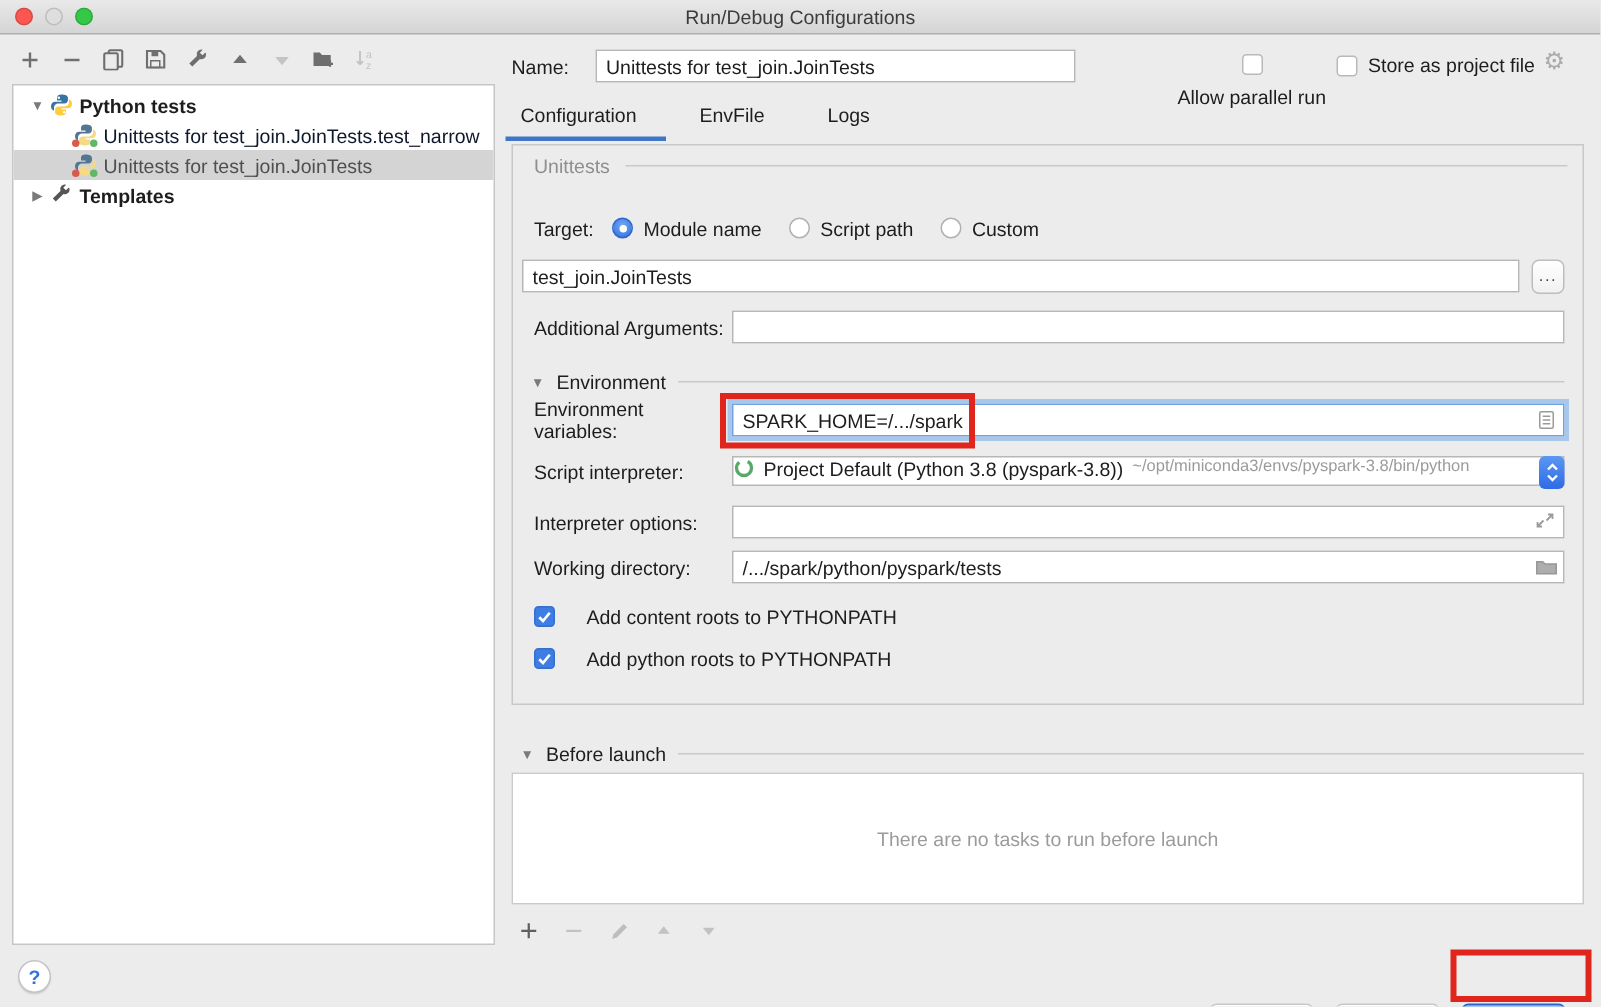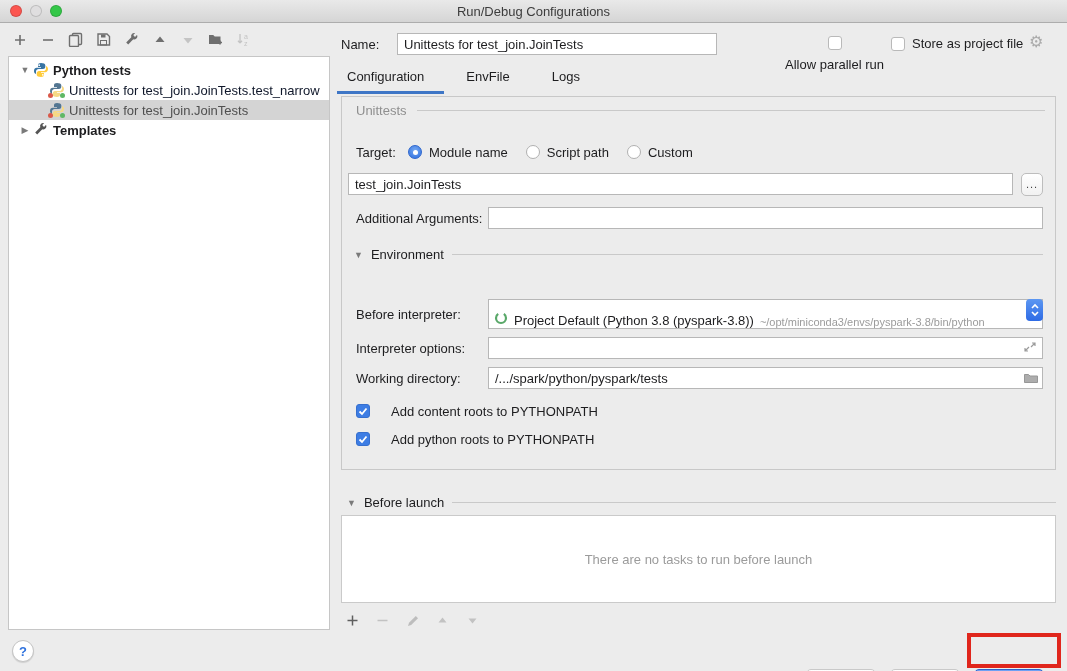--- a/index.html
+++ b/index.html
@@ -65,22 +65,22 @@
     display:flex;align-items:center;justify-content:center;}
   .radio.on i{width:5px;height:5px;border-radius:50%;background:#fff;}
   .sec-header{position:absolute;left:12px;right:12px;display:flex;align-items:center;gap:8px;}
   .sec-header .tri{color:#7A7A7A;font-size:9px;}
   .browse-btn{width:22px;height:23px;margin-left:8px;border:1px solid #BDBDBD;border-radius:5px;
     background:linear-gradient(#FFFFFF,#F1F1F1);font-size:11px;color:#444;display:flex;align-items:center;
     justify-content:center;letter-spacing:1px;flex:none;}
   .env-input{border:1px solid #6FA3E3;box-shadow:0 0 0 3px rgba(125,175,235,.6);padding-right:24px;}
   .annot{position:absolute;border:4px solid #E0261C;z-index:6;pointer-events:none;}
   .annot.env{left:-8px;top:-7px;width:170px;height:37px;}
-  .combo{flex:1;height:30px;border:1px solid #B7B7B7;background:#fff;display:flex;align-items:flex-end;
-    padding-left:5px;position:relative;}
+  .combo{flex:1;height:20px;border:1px solid #B7B7B7;background:#fff;display:flex;align-items:flex-start;
+    position:relative;}
   .combo .pytxt{margin-left:6px;}
   .combo .path{margin-left:6px;color:#9B9B9B;font-size:11px;flex:1;overflow:hidden;white-space:nowrap;}
   .stepper{position:absolute;right:-1px;top:-1px;width:17px;height:22px;border-radius:4px;
     background:linear-gradient(#5C97F2,#2E6BE5);display:flex;flex-direction:column;align-items:center;justify-content:center;}
   .cb-row{position:absolute;left:14px;display:flex;align-items:center;gap:21px;height:16px;}
   
   .bl-header{position:absolute;left:347px;top:495px;right:11px;display:flex;align-items:center;gap:8px;}
   .bl-header .tri{color:#7A7A7A;font-size:9px;}
   .bl-box{position:absolute;left:341px;top:515px;width:715px;height:88px;background:#fff;border:1px solid #CACACA;
     display:flex;align-items:center;justify-content:center;color:#9B9B9B;}
@@ -265,23 +265,36 @@
       <input class="txt" readonly="" value="" style="">
     </div>
   </div>
 
   <div class="sec-header" style="top:150px;">
     <span class="tri">▼</span>
     <span>Environment</span>
     <span class="sec-line"></span>
   </div>
 
+  <div class="form-row" style="top:172px;">
+    <span class="flabel">Environment variables:</span>
+    <div class="field-wrap">
+      <div class="annot env"></div>
+      <input class="txt env-input" readonly="" value="SPARK_HOME=/.../spark" style="">
+      <span class="field-icon">
+        <svg width="16" height="16">
+            <rect x="3.5" y="2.5" width="9" height="11" rx="1" fill="#fff" stroke="#9A9A9A"></rect>
+            <path d="M5.5 5.5h5M5.5 8h5M5.5 10.5h5" stroke="#9A9A9A"></path>
+          </svg>
+      </span>
+    </div>
+  </div>
 
   <div class="form-row" style="top:206px;">
-    <span class="flabel">Before interpreter:</span>
+    <span class="flabel">Script interpreter:</span>
     <div class="combo">
       <span>
         <svg width="14" height="14">
             <circle cx="7" cy="7" r="5" fill="none" stroke="#59A869" stroke-width="2.2" stroke-dasharray="20 6"></circle>
           </svg>
       </span>
       <span class="pytxt">Project Default (Python 3.8 (pyspark-3.8))</span>
       <span class="path">~/opt/miniconda3/envs/pyspark-3.8/bin/python</span>
       <span class="stepper">
         <svg width="12" height="16">

